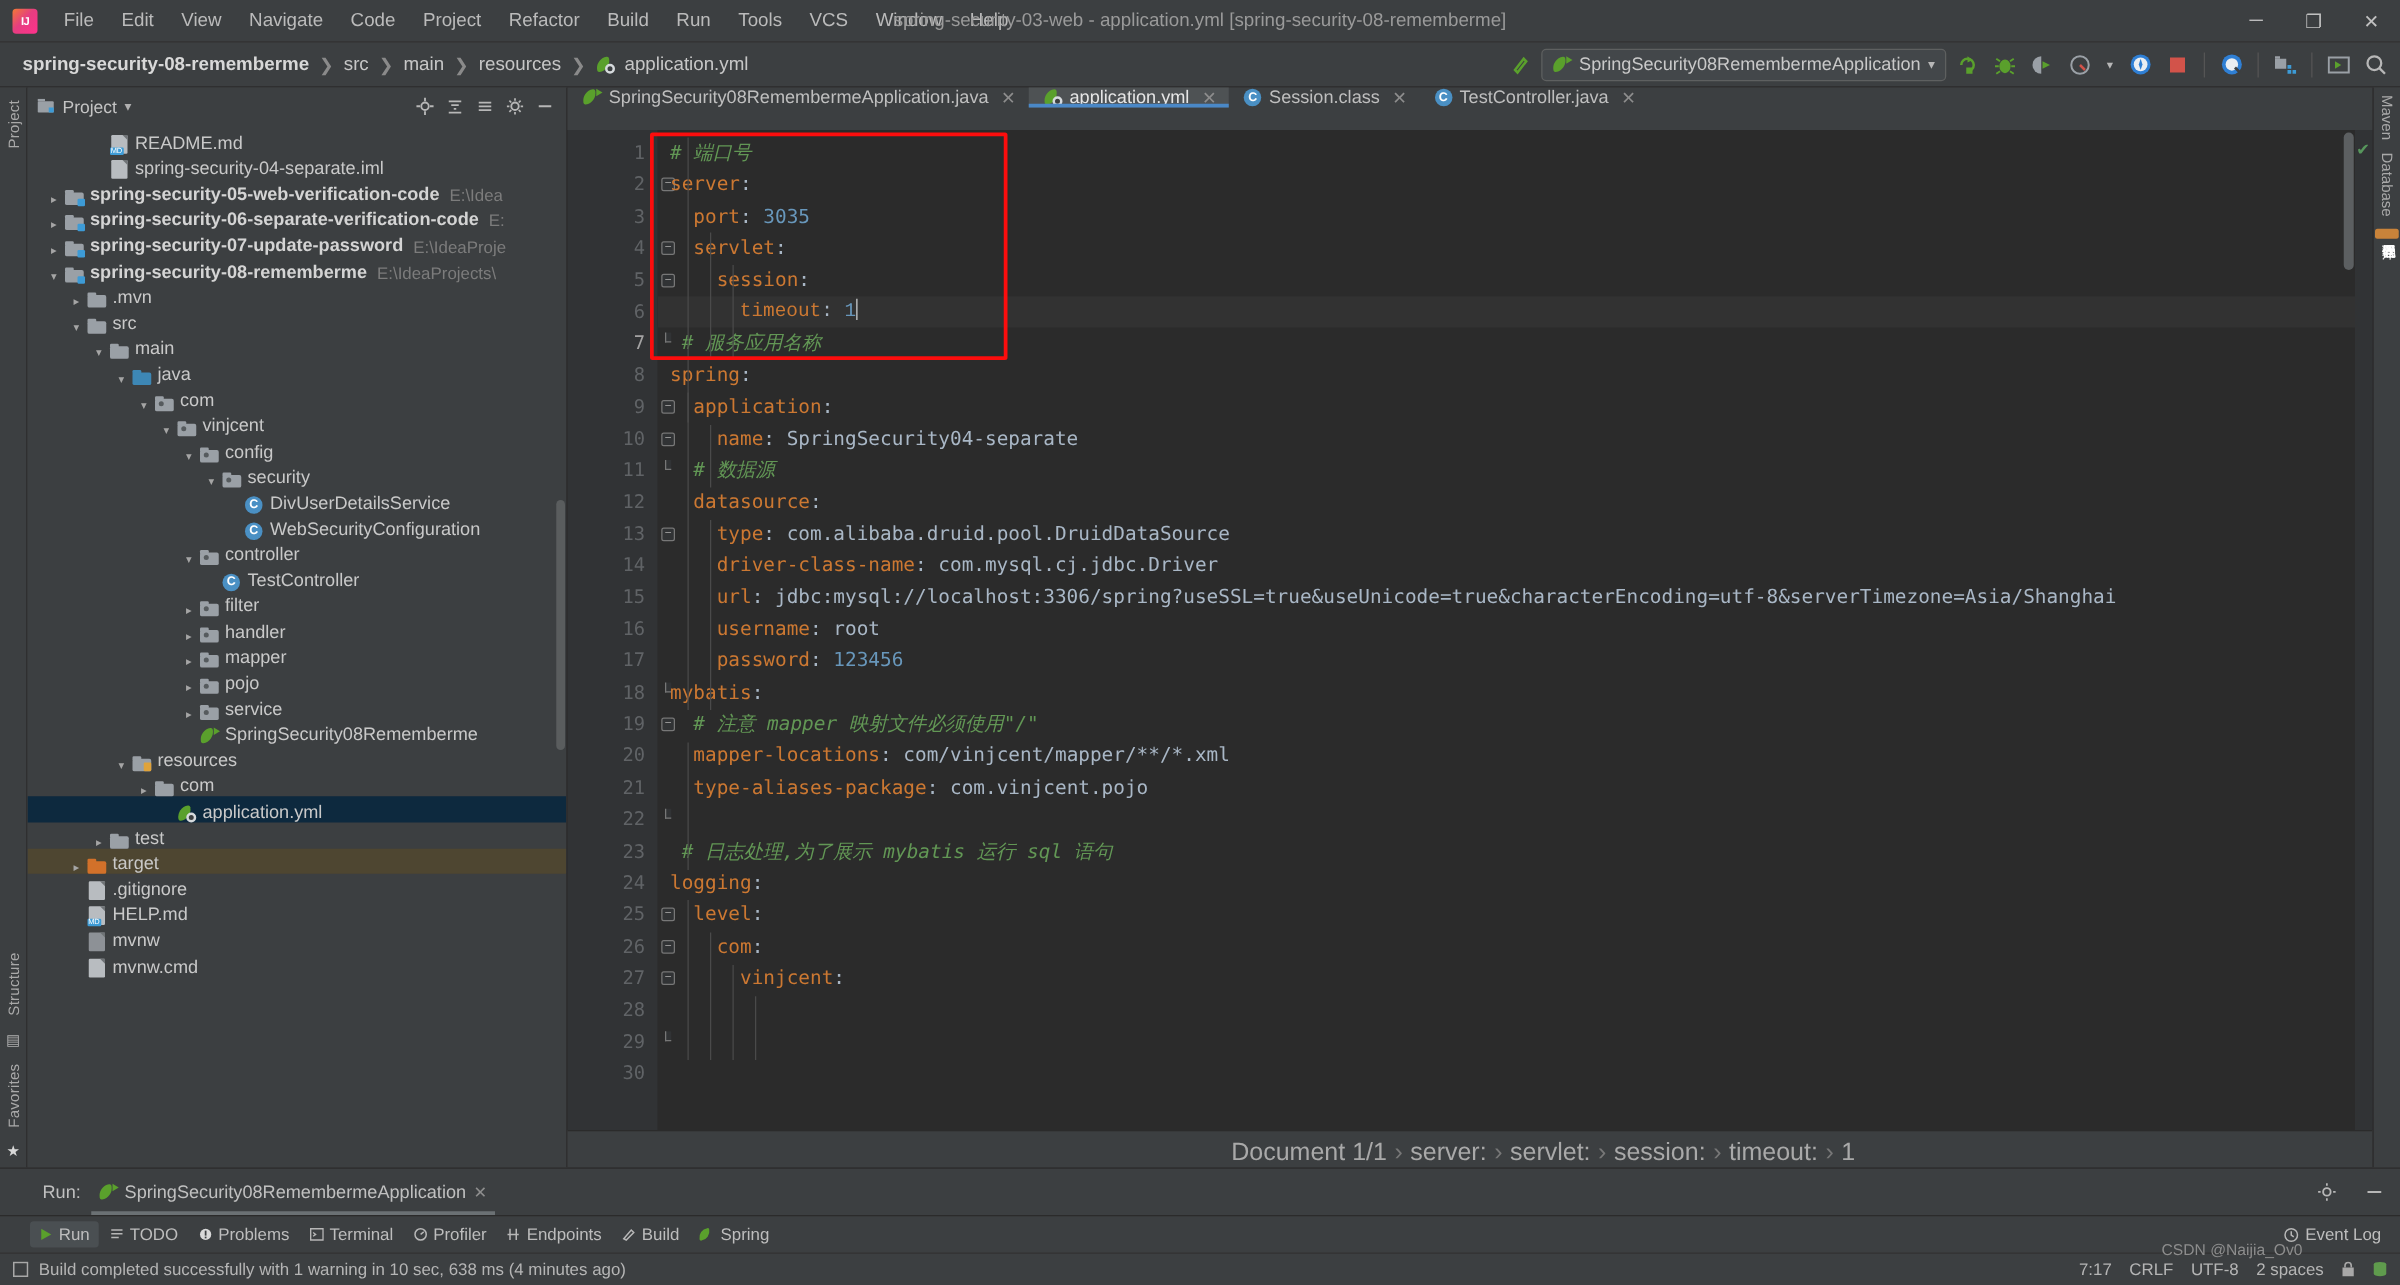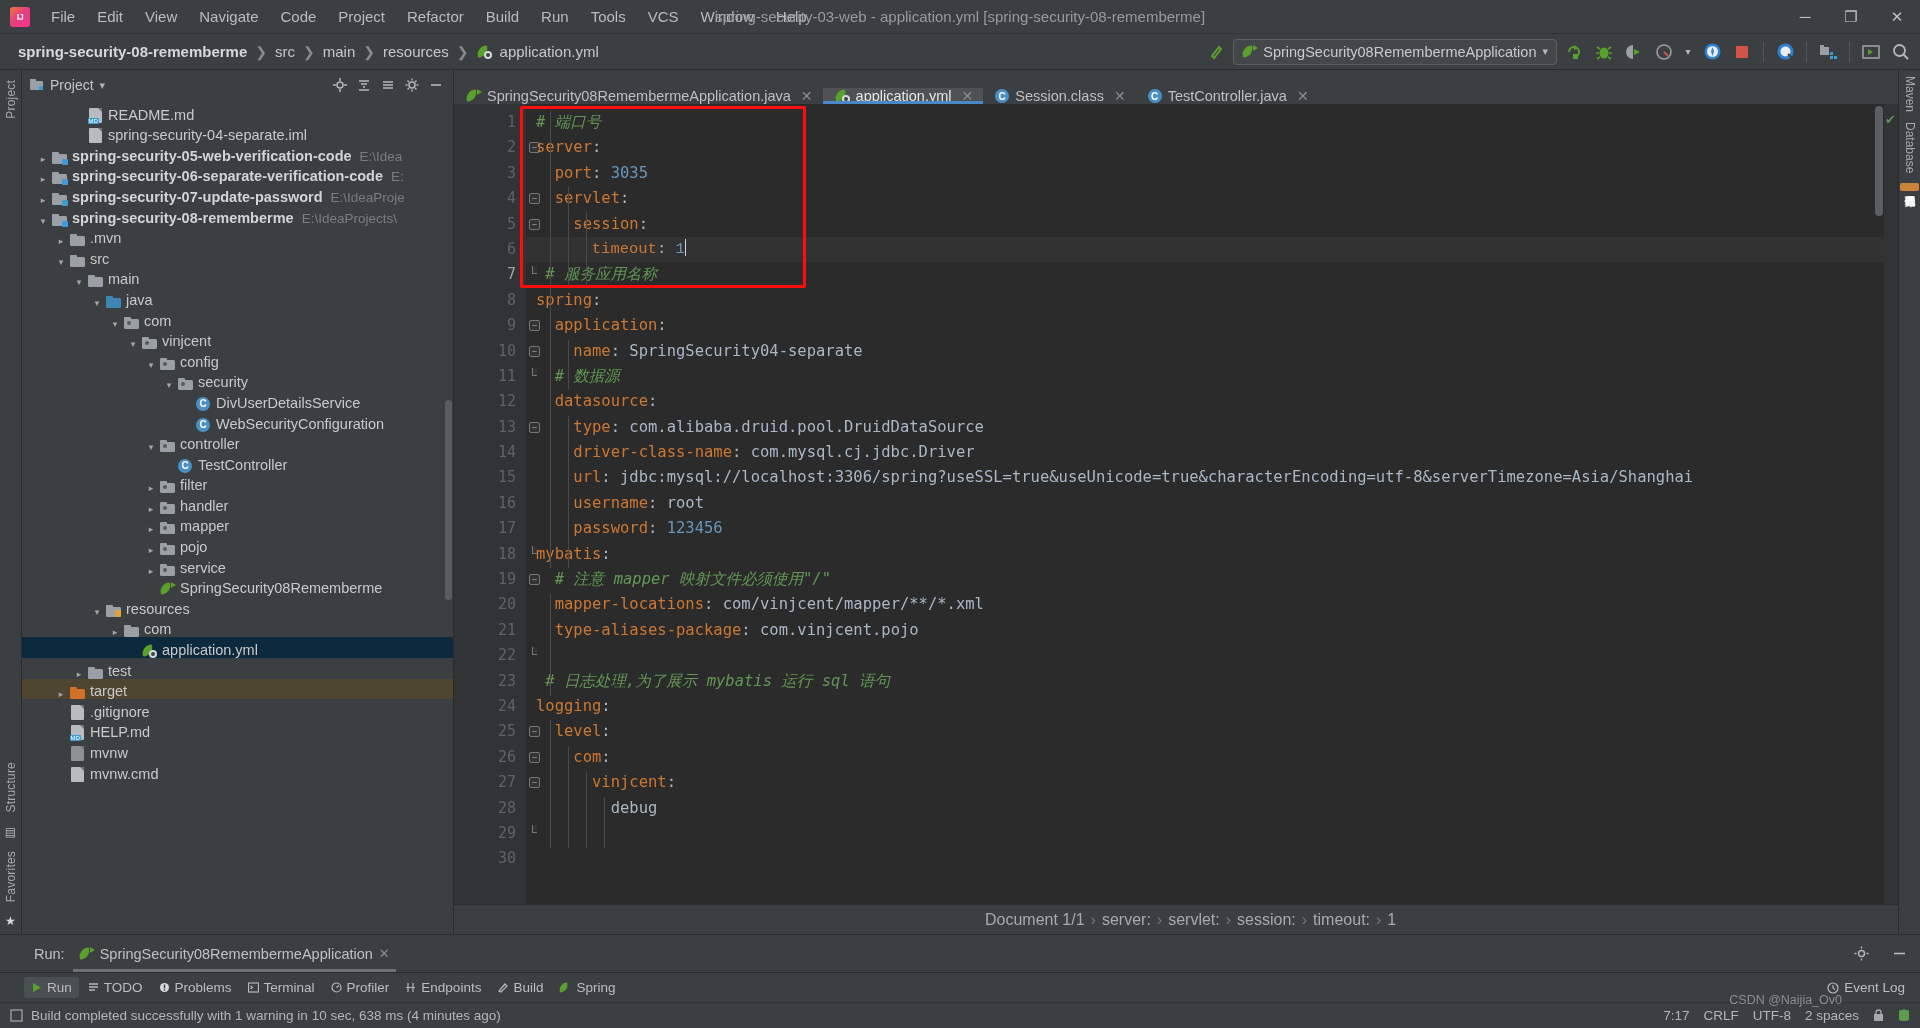--- a/index.html
+++ b/index.html
@@ -128,21 +128,21 @@
   .spring-icon .leaf { position:absolute; left:0; top:1px; width: 11px; height: 11px; background:#5aa02c;
                        border-radius: 11px 2px 11px 2px; transform: rotate(-10deg); }
   .spring-icon .play { position:absolute; right:-1px; top:0px; width:0; height:0;
                        border-left: 5px solid #5aa02c; border-top: 3.5px solid transparent; border-bottom: 3.5px solid transparent; }
 
   
   .tree-scroll { position: absolute; right: 1px; top: 300px; width: 7px; height: 200px; background: #5a5d5e; border-radius: 4px; }
 
   
   .editor-col { flex: 1 1 auto; display: flex; flex-direction: column; min-width: 0; background: #2b2b2b; }
-  .tabs { height: 34px; flex: 0 0 34px; display: flex; align-items: flex-end; background: #3c3f41; }
+  .tabs { height: 34px; flex: 0 0 34px; display: flex; align-items: flex-start; background: #3c3f41; }
   .tab {
     display: flex; align-items: center; gap: 6px; padding: 0 10px 0 12px; font-size: 14.5px;
     color: #bfbfbf; position: relative; white-space: nowrap; border-right: none;
   }
   .tab.active { background: #4e5254; color: #e6e6e6; }
   .tab.active::after { content:""; position: absolute; left: 0; right: 0; bottom: 0; height: 3px; background: #4a88c7; }
   .tab .close { color: #8d8d8d; font-size: 14px; margin-left: 4px; }
 
   .editor { flex: 1 1 auto; display: flex; min-height: 0; position: relative; background: #2b2b2b; overflow: hidden; }
   .gutter {
@@ -188,22 +188,22 @@
   .rrail {
     width: 22px; flex: 0 0 22px; background: #3c3f41; border-left: 1px solid #2b2b2b;
     display: flex; flex-direction: column; align-items: center; padding: 6px 0; gap: 10px;
   }
   .rrail-label { writing-mode: vertical-rl; font-size: 12px; color: #a9a9a9; white-space: nowrap; }
   .rrail-tag { background: #c9833a; color: #fff; writing-mode: vertical-rl; font-size: 11px;
                padding: 4px 2px; border-radius: 2px; }
 
   
   .crumbbar {
-    height: 30px; flex: 0 0 30px; background: #3c3f41; display: flex; align-items: center;
-    font-size: 16px; color: #a9a9a9; padding-left: 528px; gap: 3px; border-top: 1px solid #2b2b2b;
+    height: 30px; flex: 0 0 30px; background: #3c3f41; display: flex; align-items: flex-end;
+    font-size: 20px; color: #a9a9a9; padding-left: 528px; gap: 3px; border-top: 1px solid #2b2b2b;
   }
   .crumbbar .b { padding: 0 3px; }
   .crumbbar .sep { color: #777; }
 
   
   .runwin { height: 38px; flex: 0 0 38px; background: #3c3f41; display: flex; align-items: center;
             padding: 0 8px 0 34px; gap: 8px; font-size: 14.5px; color: #c0c0c0; position: relative;
             border-top: 1px solid #2b2b2b; }
   .run-tab { display: flex; align-items: center; gap: 6px; padding: 3px 6px; position: relative; }
   .run-tab::after { content:""; position:absolute; left: 0; right: 0; bottom: -7px; height: 3px; background: #6b7174; }
@@ -859,21 +859,20 @@
             <div class="cline"><span class="k">mybatis</span><span class="s">:</span></div>
             <div class="cline"><span class="cm">  # 注意 mapper 映射文件必须使用"/"</span></div>
             <div class="cline"><span class="k">  mapper-locations</span><span class="s">: </span><span class="s">com/vinjcent/mapper/**/*.xml</span></div>
             <div class="cline"><span class="k">  type-aliases-package</span><span class="s">: </span><span class="s">com.vinjcent.pojo</span></div>
             <div class="cline"><span class="s"></span></div>
             <div class="cline"><span class="cm"> # 日志处理,为了展示 mybatis 运行 sql 语句</span></div>
             <div class="cline"><span class="k">logging</span><span class="s">:</span></div>
             <div class="cline"><span class="k">  level</span><span class="s">:</span></div>
             <div class="cline"><span class="k">    com</span><span class="s">:</span></div>
             <div class="cline"><span class="k">      vinjcent</span><span class="s">:</span></div>
-            <div class="cline"><span class="s">        debug</span></div>
             <div class="cline"><span class="s"></span></div>
           </div>
         <div class="red-box" id="red-box" style="left: 66px; top: 2px; width: 286px; height: 182px; border-color: rgb(253, 13, 13);"></div>
         <div class="code-scroll"></div>
         <div class="editor-right-rail">
           <div class="check-mark">✔</div>
         </div>
       </div>
 
       <div class="crumbbar">

